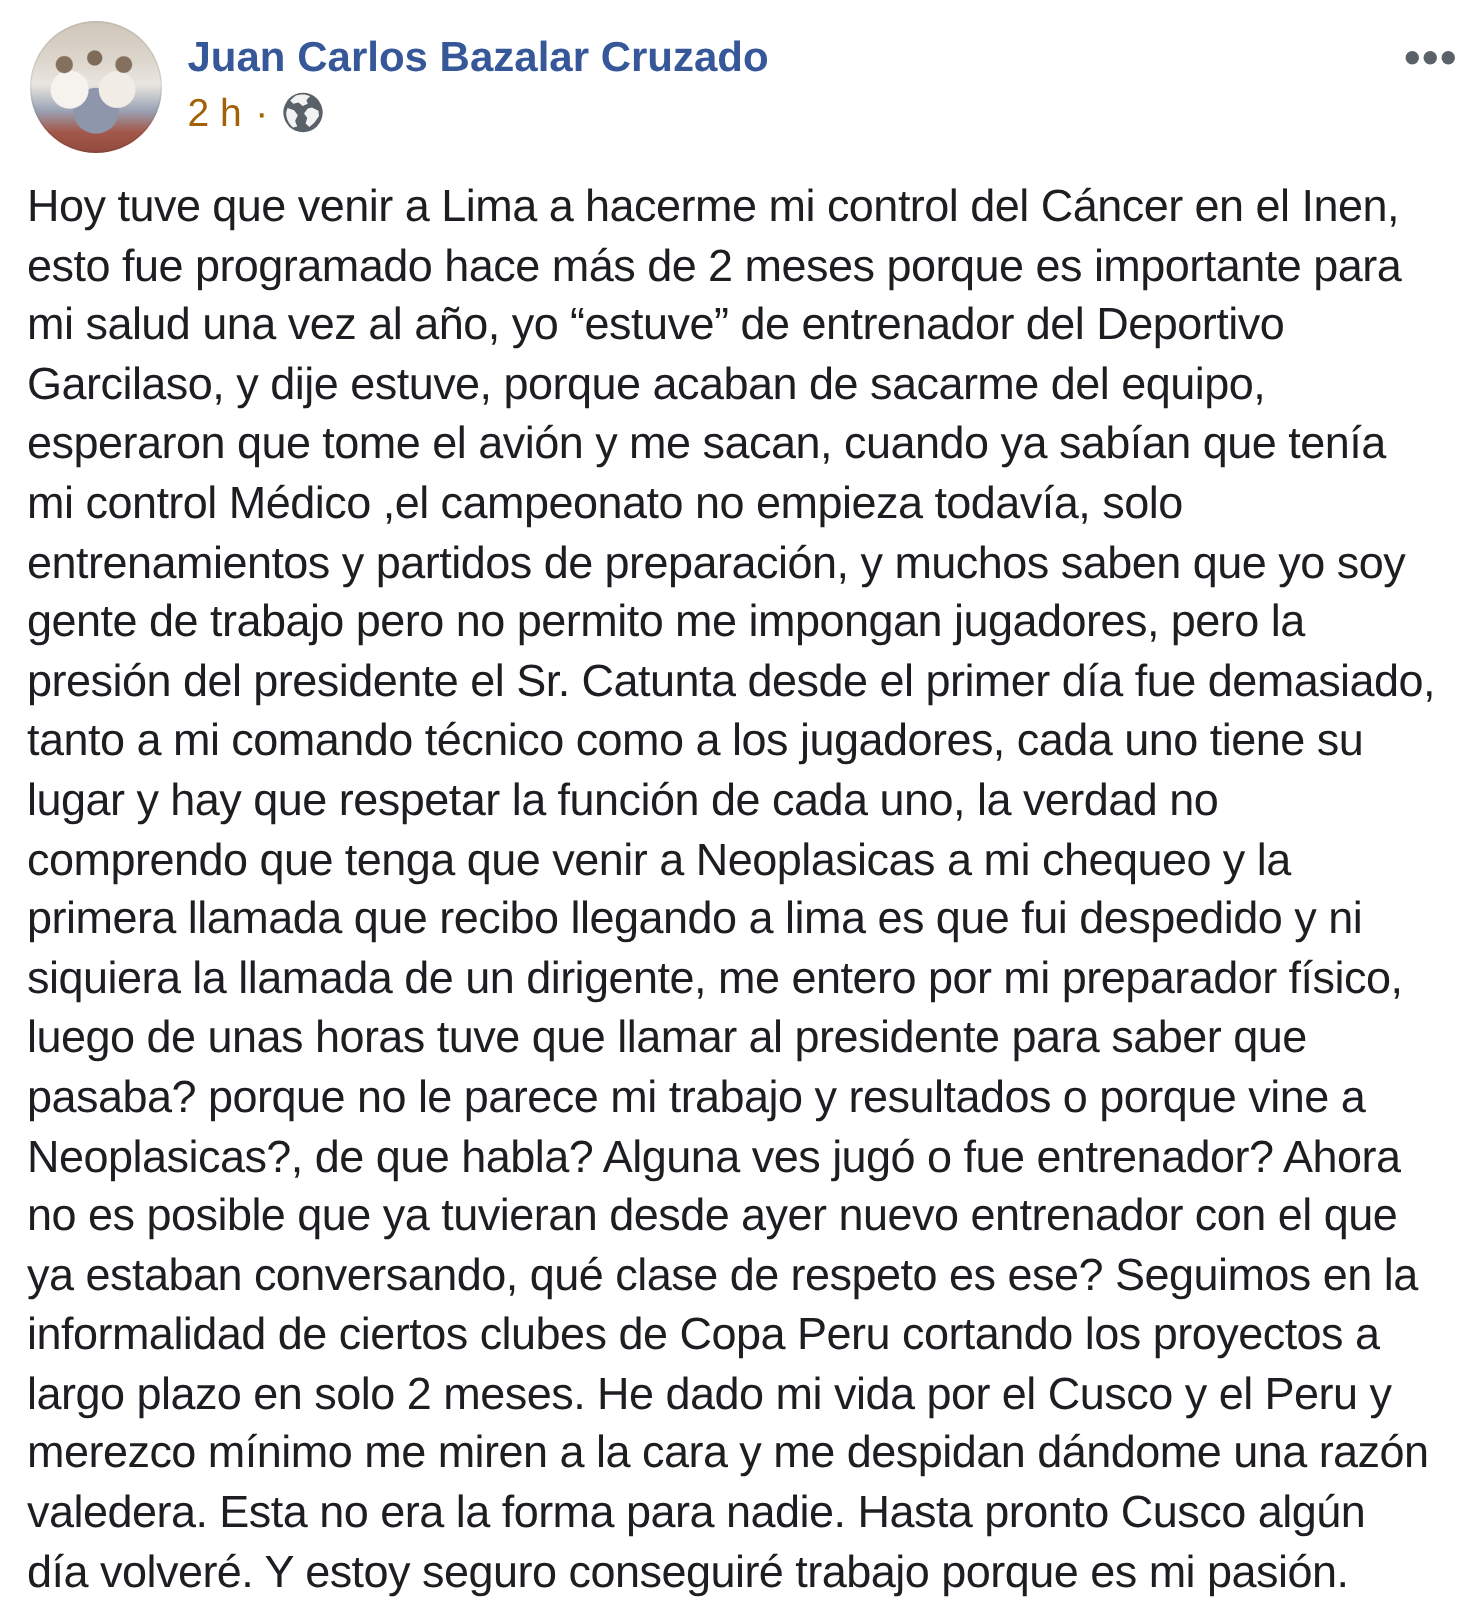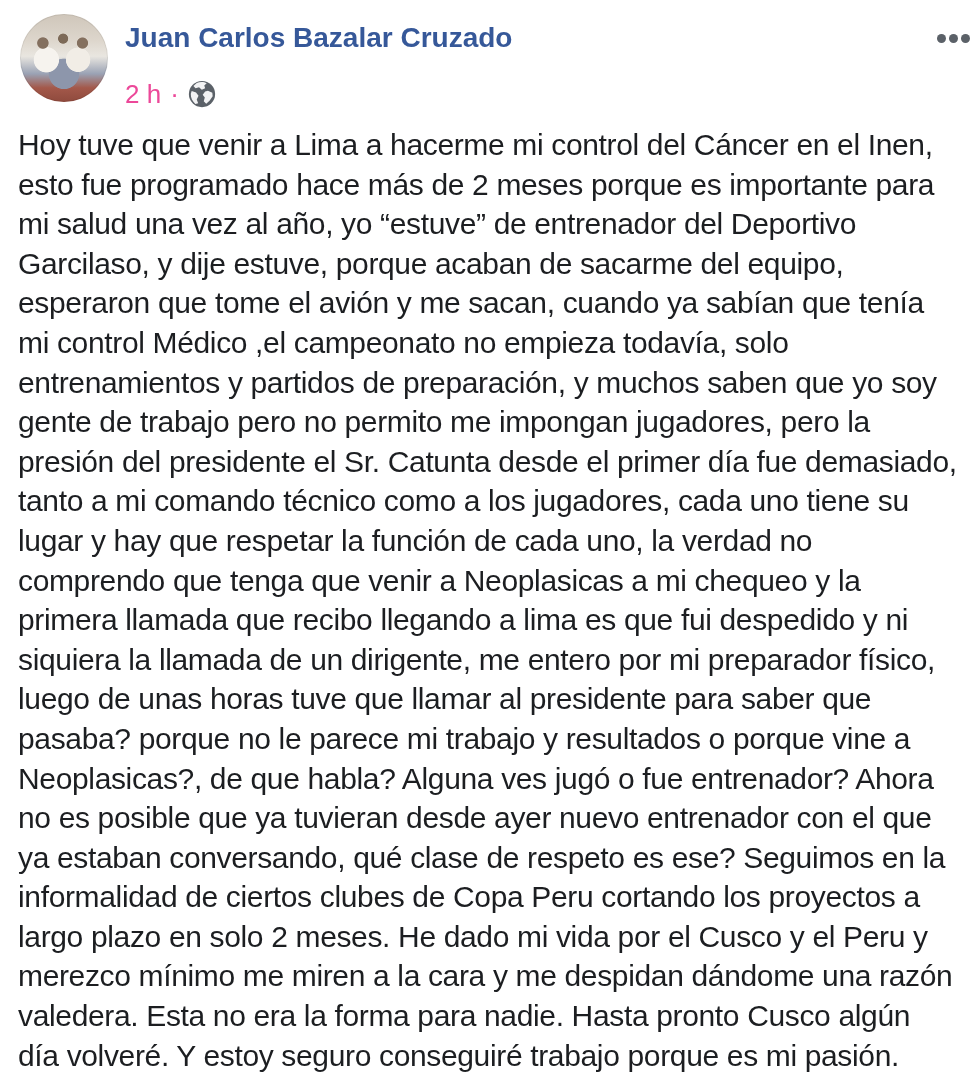--- a/index.html
+++ b/index.html
@@ -44,26 +44,26 @@
   .author {
     display: inline-block;
     font-size: 28px;
     font-weight: bold;
     line-height: 34px;
     color: #365899;
     text-decoration: none;
     cursor: pointer;
   }
   .meta {
-    margin-top: 24px;
+    margin-top: 5px;
     display: flex;
     align-items: center;
     font-size: 26px;
     line-height: 30px;
-    color: #ec4899;
+    color: #a16207;
     text-decoration: none;
     cursor: pointer;
   }
   .meta .sep {
     margin: 0 9px;
   }
   .globe {
     width: 28px;
     height: 28px;
     display: block;

